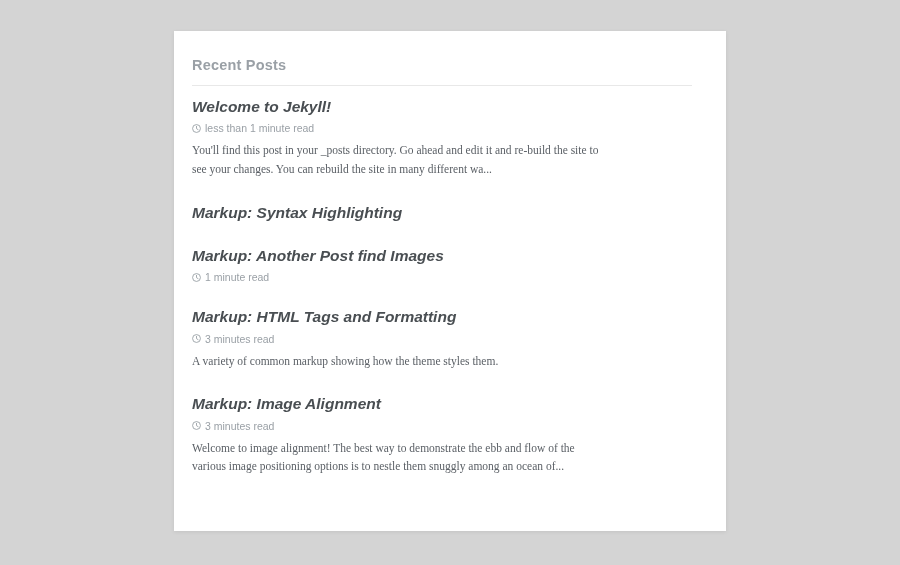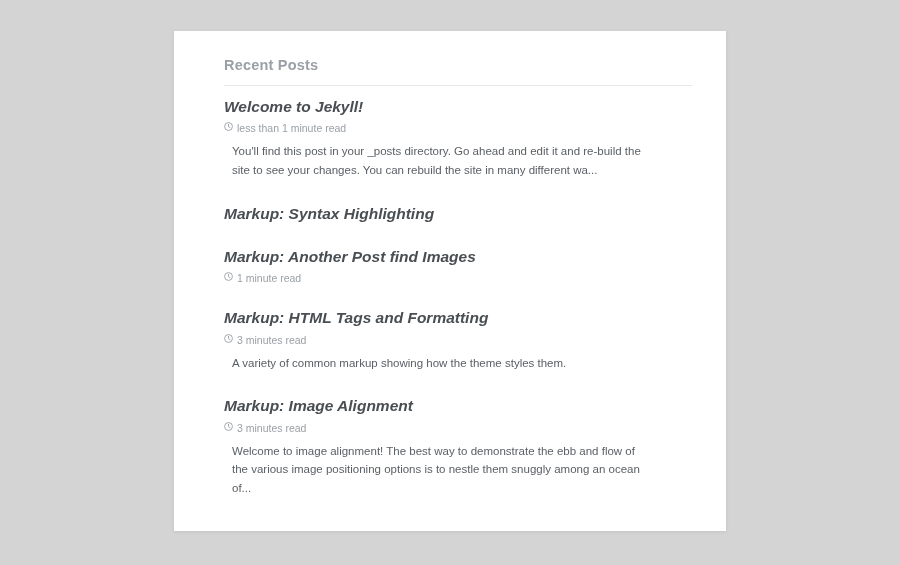--- a/index.html
+++ b/index.html
@@ -17,21 +17,21 @@
     position: absolute;
     left: 174px;
     top: 31px;
     width: 552px;
     height: 500px;
     background: #ffffff;
     box-shadow: 0 1px 4px rgba(0,0,0,0.08);
     overflow: hidden;
   }
   .content {
-    padding: 26px 34px 0 50px;
+    padding: 26px 34px 0 18px;
   }
   .section-title {
     font-size: 14.5px;
     font-weight: bold;
     color: #9aa0a6;
     letter-spacing: 0.2px;
     margin: 0 0 11px 0;
     padding-bottom: 12px;
     border-bottom: 1px solid #e8e8e8;
   }
@@ -45,41 +45,42 @@
     font-size: 15.5px;
     font-weight: bold;
     color: #494e52;
     margin: 0 0 6px 0;
     line-height: 1.25;
     cursor: pointer;
     font-style: italic;
   }
   .post-meta {
     display: flex;
-    align-items: flex-start;
+    align-items: center;
     gap: 4px;
     font-size: 10.5px;
     color: #9aa0a6;
     margin-bottom: 7px;
   }
   .clock-icon {
     display: inline-block;
     width: 9px;
     height: 9px;
     flex: 0 0 auto;
     position: relative;
     top: 0px;
   }
   .clock-icon svg { display: block; }
   .post-excerpt {
     font-size: 11.5px;
     color: #5b6066;
     line-height: 1.62;
-    margin: 8px;
+    margin: 0;
     max-width: 412px;
+    font-family: Liberation Serif, serif;
   }
 </style>
 </head>
 <body>
 
 <div class="page-sheet">
   <div class="content">
 
     <h2 class="section-title">Recent Posts</h2>
 

